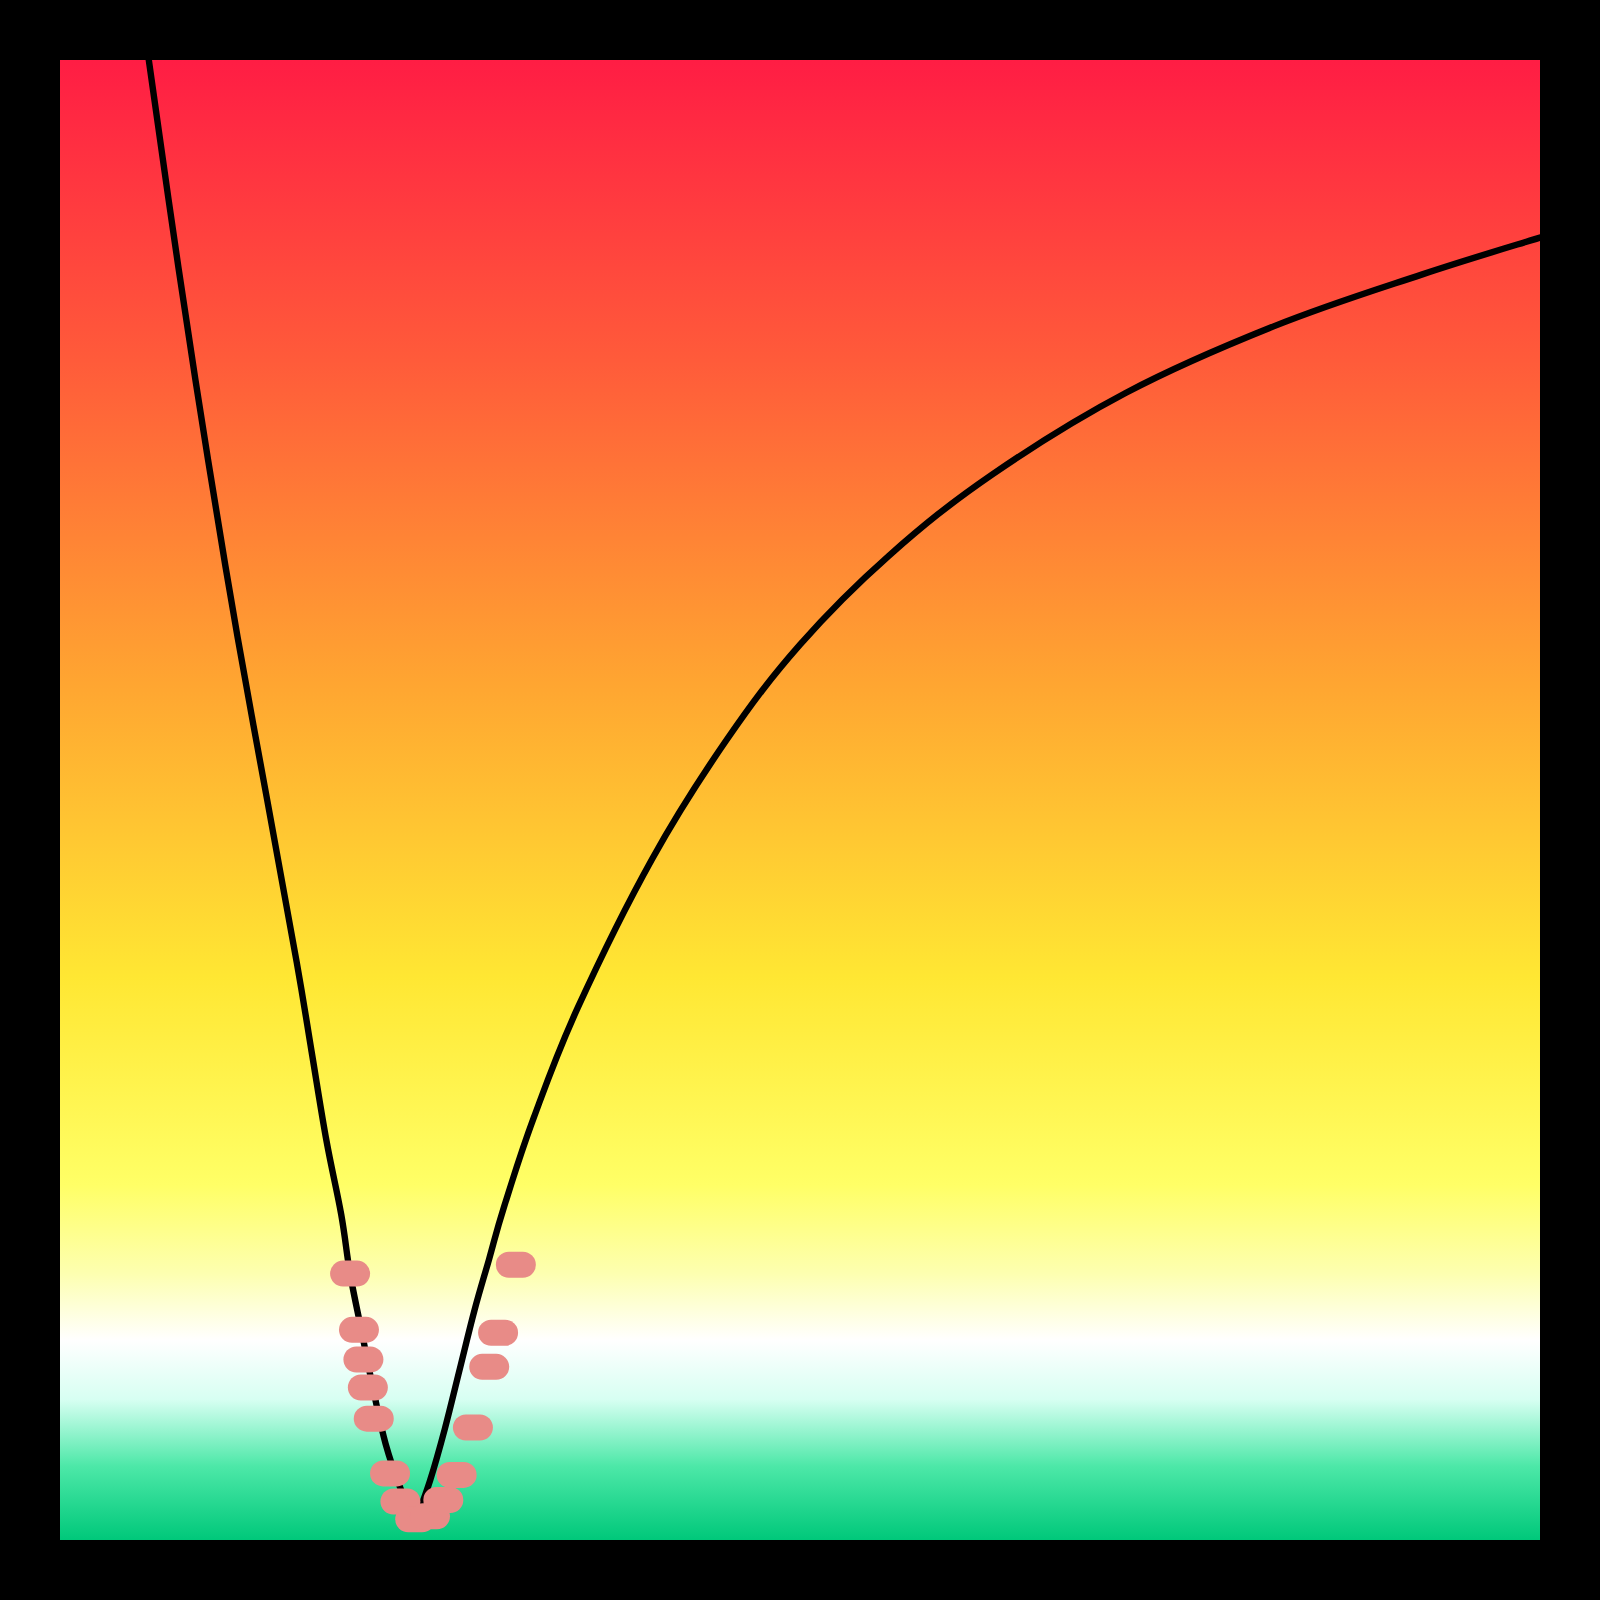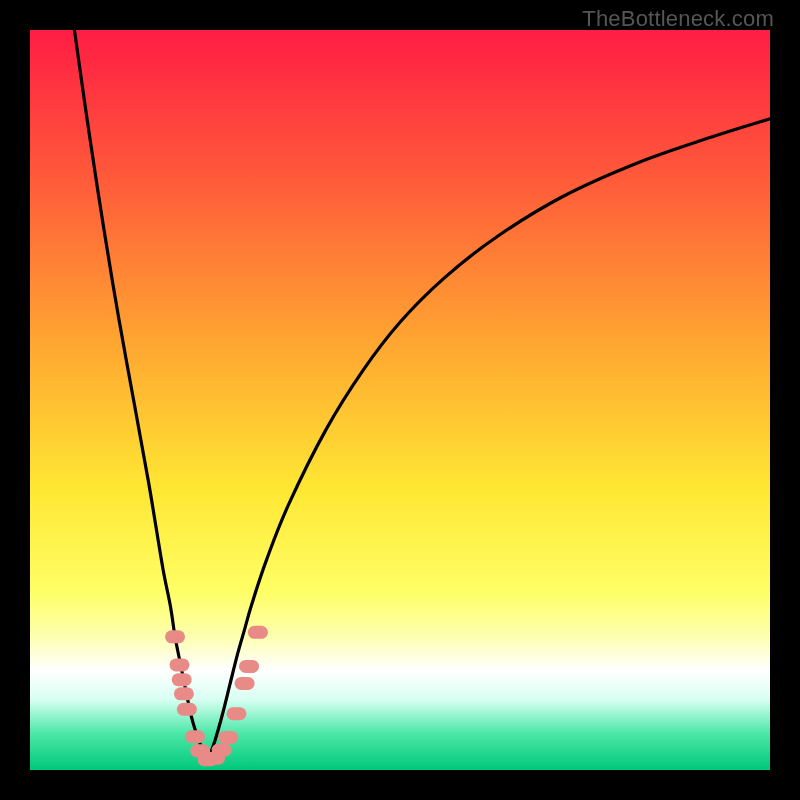--- a/index.html
+++ b/index.html
@@ -50,21 +50,20 @@
     width: 100%;
     height: 100%;
     overflow: visible;
   }
 </style>
 </head>
 <body>
 
 <div class="frame">
 
-  <div class="watermark">TheBottleneck.com</div>
 
   <div class="plot-area">
 
     <svg class="gradient-bg" viewBox="0 0 740 740" preserveAspectRatio="none">
       <defs>
         <linearGradient id="bgGrad" x1="0" y1="0" x2="0" y2="1">
             <stop offset="0%" stop-color="#ff1d44"></stop>
             <stop offset="20%" stop-color="#ff5a3a"></stop>
             <stop offset="42%" stop-color="#ffa531"></stop>
             <stop offset="62%" stop-color="#ffe733"></stop>

